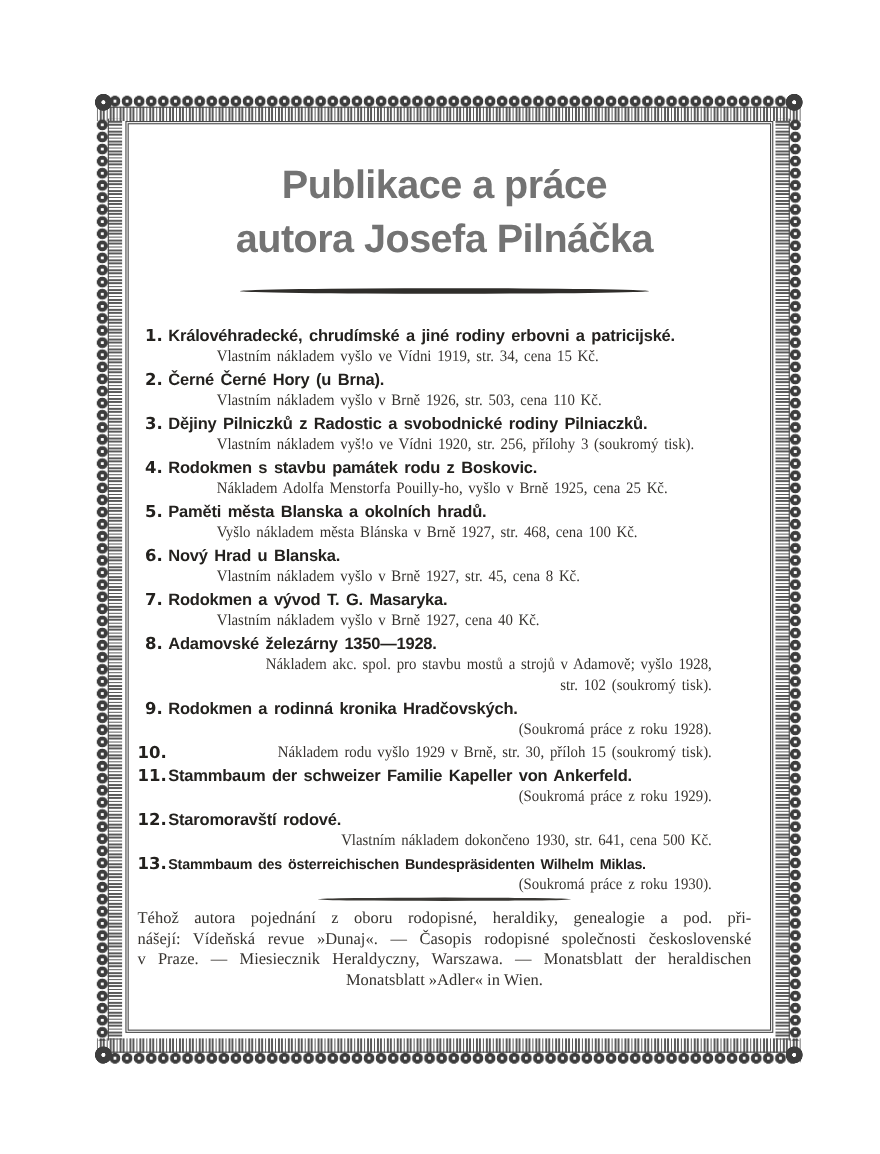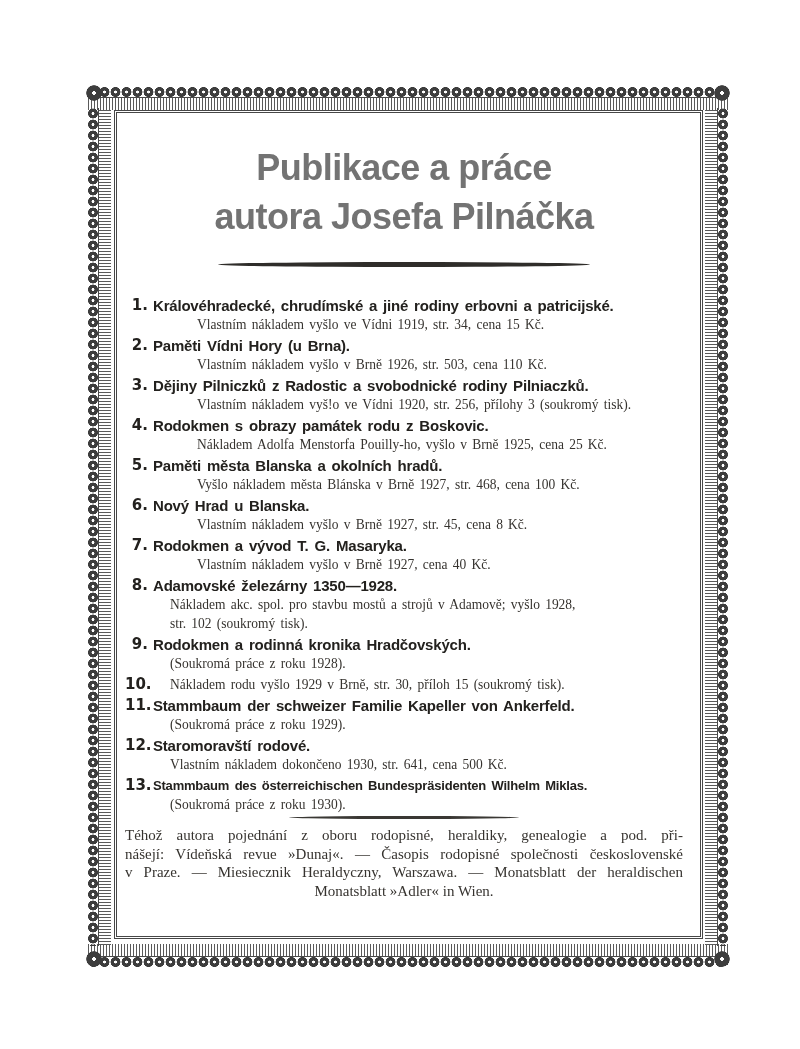--- a/index.html
+++ b/index.html
@@ -101,21 +101,21 @@
   }
   .item-title {
     font-family: Liberation Sans, sans-serif;
     font-weight: bold; font-size: 15px; line-height: 19px;
     letter-spacing: -0.2px; word-spacing: 2px;
     white-space: nowrap;
     color: #23211e;
   }
   .pub-item:nth-child(13) .item-title { font-size: 13px; letter-spacing: -0.2px; }
   .item-details { margin-left: 44px; }
-  .pub-item:nth-child(n+8) .item-details { margin-left: 17px; }
+  .pub-item:nth-child(n+8) .item-details { margin-left: 17px; text-align: right; }
   .detail-line {
     font-size: 14.5px; line-height: 19px;
     word-spacing: 2px; letter-spacing: 0;
     white-space: nowrap;
     transform: scaleX(0.93); transform-origin: 0 50%;
     color: #36332f;
   }
   .divider-small {
     width: 230px; height: 3px;
     margin: 2px auto 0 auto;
@@ -158,37 +158,37 @@
   <div class="pub-item">
     <span class="item-number">1.</span>
     <div class="item-title">Královéhradecké, chrudímské a jiné rodiny erbovni a patricijské.</div>
     <div class="item-details">
             <div class="detail-line">Vlastním nákladem vyšlo ve Vídni 1919, str. 34, cena 15 Kč.</div>
           </div>
   </div>
 
   <div class="pub-item">
     <span class="item-number">2.</span>
-    <div class="item-title">Paměti Vídni Hory (u Brna).</div>
+    <div class="item-title">Černé Černé Hory (u Brna).</div>
     <div class="item-details">
             <div class="detail-line">Vlastním nákladem vyšlo v Brně 1926, str. 503, cena 110 Kč.</div>
           </div>
   </div>
 
   <div class="pub-item">
     <span class="item-number">3.</span>
     <div class="item-title">Dějiny Pilniczků z Radostic a svobodnické rodiny Pilniaczků.</div>
     <div class="item-details">
             <div class="detail-line">Vlastním nákladem vyš!o ve Vídni 1920, str. 256, přílohy 3 (soukromý tisk).</div>
           </div>
   </div>
 
   <div class="pub-item">
     <span class="item-number">4.</span>
-    <div class="item-title">Rodokmen s obrazy památek rodu z Boskovic.</div>
+    <div class="item-title">Rodokmen s stavbu památek rodu z Boskovic.</div>
     <div class="item-details">
             <div class="detail-line">Nákladem Adolfa Menstorfa Pouilly-ho, vyšlo v Brně 1925, cena 25 Kč.</div>
           </div>
   </div>
 
   <div class="pub-item">
     <span class="item-number">5.</span>
     <div class="item-title">Paměti města Blanska a okolních hradů.</div>
     <div class="item-details">
             <div class="detail-line">Vyšlo nákladem města Blánska v Brně 1927, str. 468, cena 100 Kč.</div>

